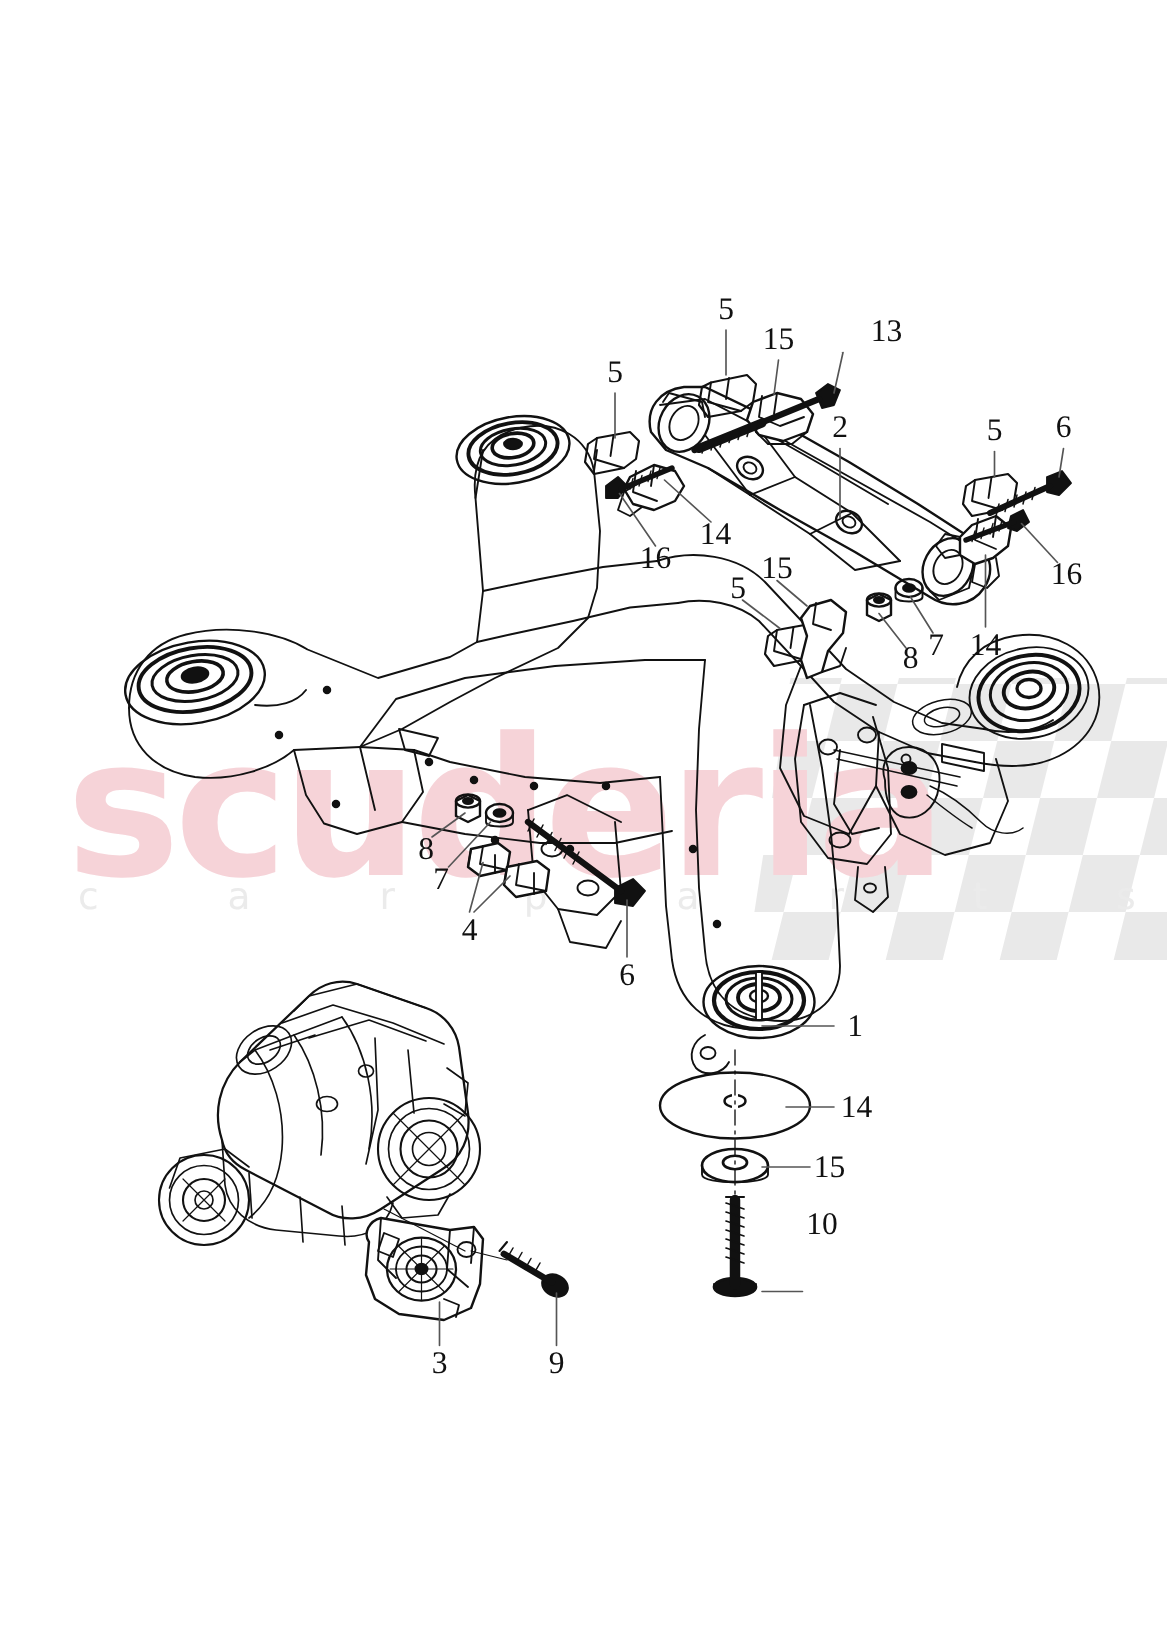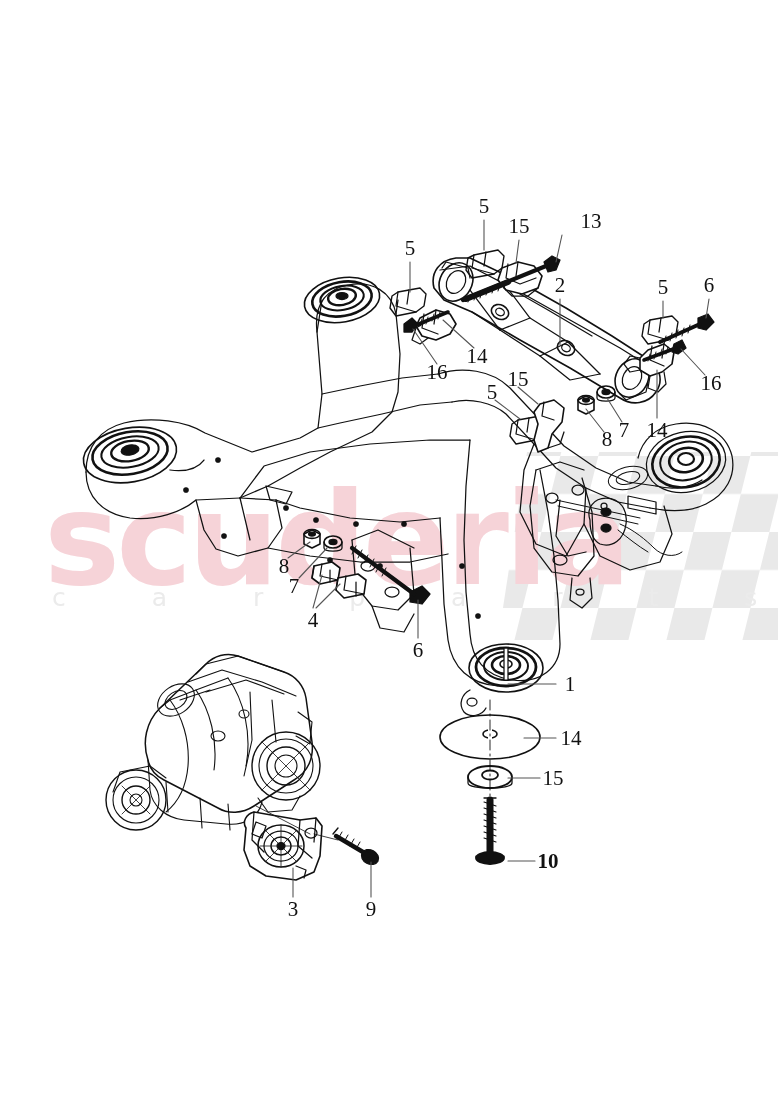--- a/index.html
+++ b/index.html
@@ -559,18 +559,18 @@
       <div class="callout" style="left: 709px; top: 285px;">6</div>
       <div class="callout" style="left: 711px; top: 383px;">16</div>
       <div class="callout" style="left: 657px; top: 430px;">14</div>
       <div class="callout" style="left: 284px; top: 566px;">8</div>
       <div class="callout" style="left: 294px; top: 586px;">7</div>
       <div class="callout" style="left: 313px; top: 620px;">4</div>
       <div class="callout" style="left: 418px; top: 650px;">6</div>
       <div class="callout" style="left: 570px; top: 684px;">1</div>
       <div class="callout" style="left: 571px; top: 738px;">14</div>
       <div class="callout" style="left: 553px; top: 778px;">15</div>
-      <div class="callout" style="left: 548px; top: 861px; font-weight: bold;">10</div>
+      <div class="callout" style="left: 548px; top: 816px;">10</div>
       <div class="callout" style="left: 293px; top: 909px;">3</div>
       <div class="callout" style="left: 371px; top: 909px;">9</div>
     </div>
 
 </div>
 
 </body></html>

